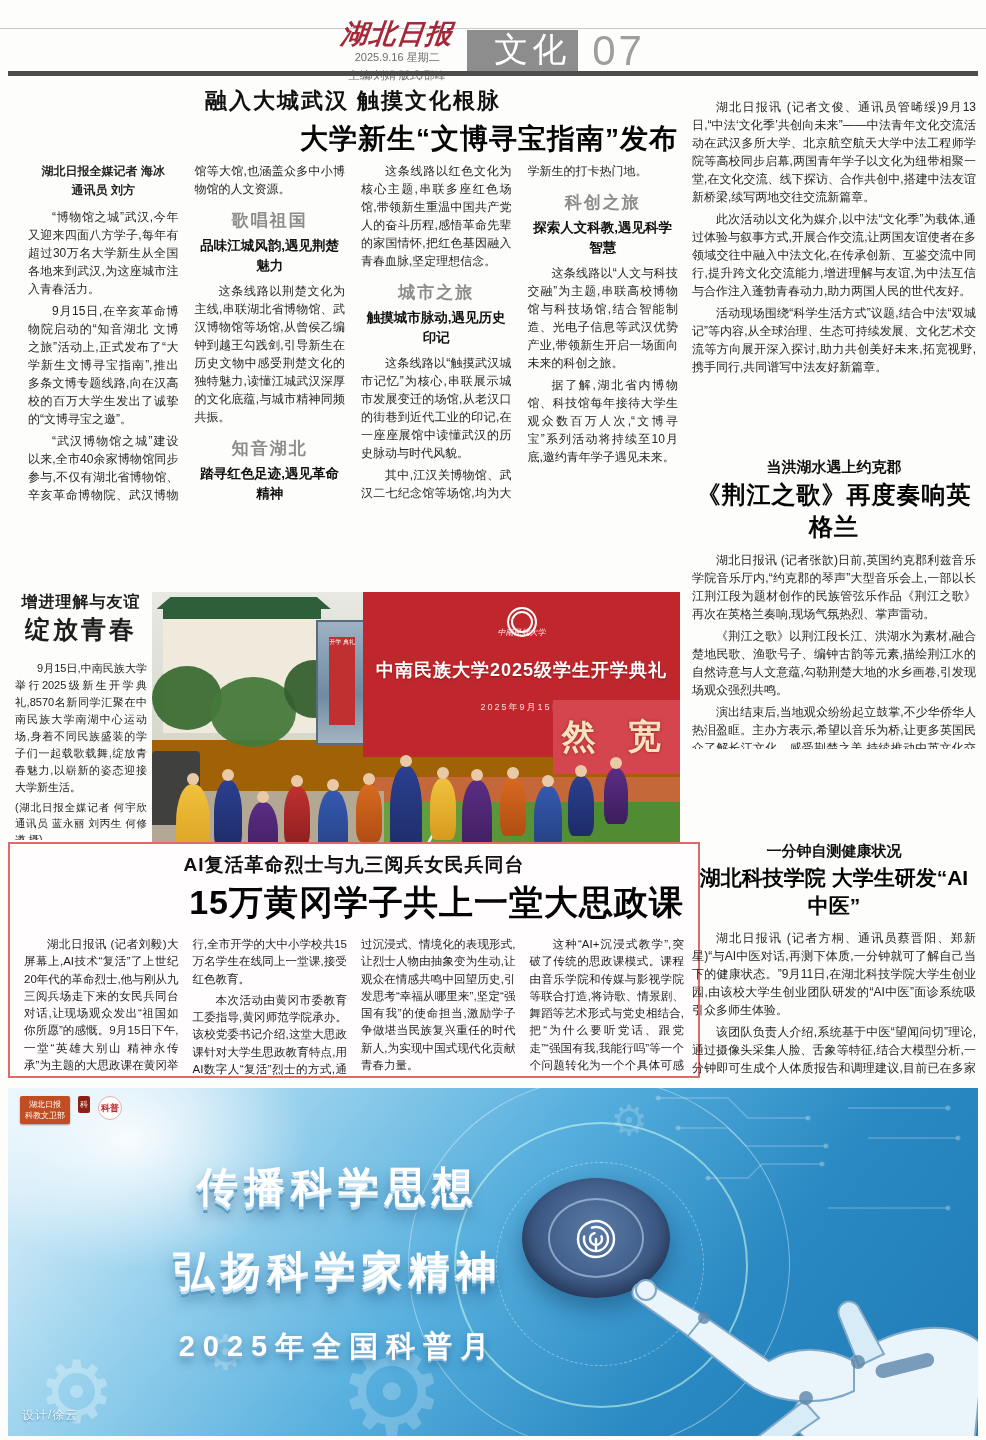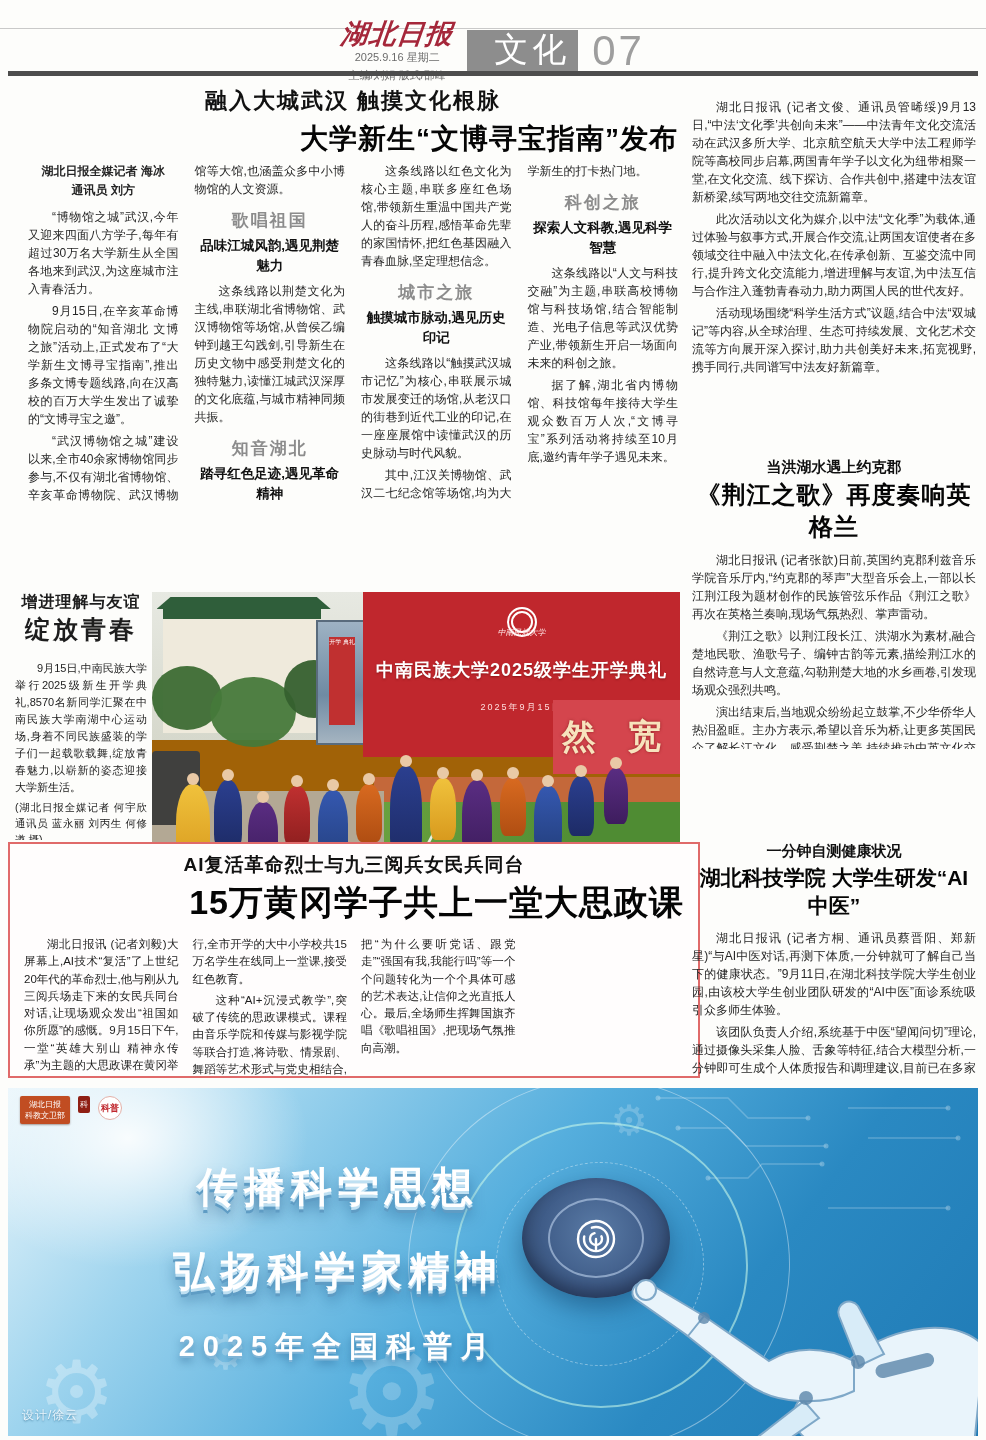--- a/index.html
+++ b/index.html
@@ -206,20 +206,21 @@
     <div class="dancer d-cyan" style="left:382px;bottom:24px;width:28px;height:66px;"></div>
     <div class="dancer d-blue" style="left:416px;bottom:40px;width:26px;height:60px;"></div>
     <div class="dancer d-purple" style="left:452px;bottom:52px;width:24px;height:56px;"></div>
   </div>
 
   <div class="szbox">
     <div class="kicker">AI复活革命烈士与九三阅兵女民兵同台</div>
     <div class="headline">15万黄冈学子共上一堂大思政课</div>
     <div class="sz-cols">
       <p class="body-p">湖北日报讯 (记者刘毅)大屏幕上,AI技术“复活”了上世纪20年代的革命烈士,他与刚从九三阅兵场走下来的女民兵同台对话,让现场观众发出“祖国如你所愿”的感慨。9月15日下午,一堂“英雄大别山 精神永传承”为主题的大思政课在黄冈举行,全市开学的大中小学校共15万名学生在线同上一堂课,接受红色教育。</p>
+      <p class="body-p">本次活动由黄冈市委教育工委指导,黄冈师范学院承办。该校党委书记介绍,这堂大思政课针对大学生思政教育特点,用AI数字人“复活”烈士的方式,通过沉浸式、情境化的表现形式,让烈士人物由抽象变为生动,让观众在情感共鸣中回望历史,引发思考“幸福从哪里来”,坚定“强国有我”的使命担当,激励学子争做堪当民族复兴重任的时代新人,为实现中国式现代化贡献青春力量。</p>
       <p class="body-p">这种“AI+沉浸式教学”,突破了传统的思政课模式。课程由音乐学院和传媒与影视学院等联合打造,将诗歌、情景剧、舞蹈等艺术形式与党史相结合,把“为什么要听党话、跟党走”“强国有我,我能行吗”等一个个问题转化为一个个具体可感的艺术表达,让信仰之光直抵人心。最后,全场师生挥舞国旗齐唱《歌唱祖国》,把现场气氛推向高潮。</p>
 
     </div>
   </div>
 
   <div class="aitcm">
     <div class="kicker">一分钟自测健康状况</div>
     <div class="headline">湖北科技学院 大学生研发“AI中医”</div>
     <div class="aitcm-body bodytext">
       <p class="body-p">湖北日报讯 (记者方桐、通讯员蔡晋阳、郑新星)“与AI中医对话,再测下体质,一分钟就可了解自己当下的健康状态。”9月11日,在湖北科技学院大学生创业园,由该校大学生创业团队研发的“AI中医”面诊系统吸引众多师生体验。</p>

